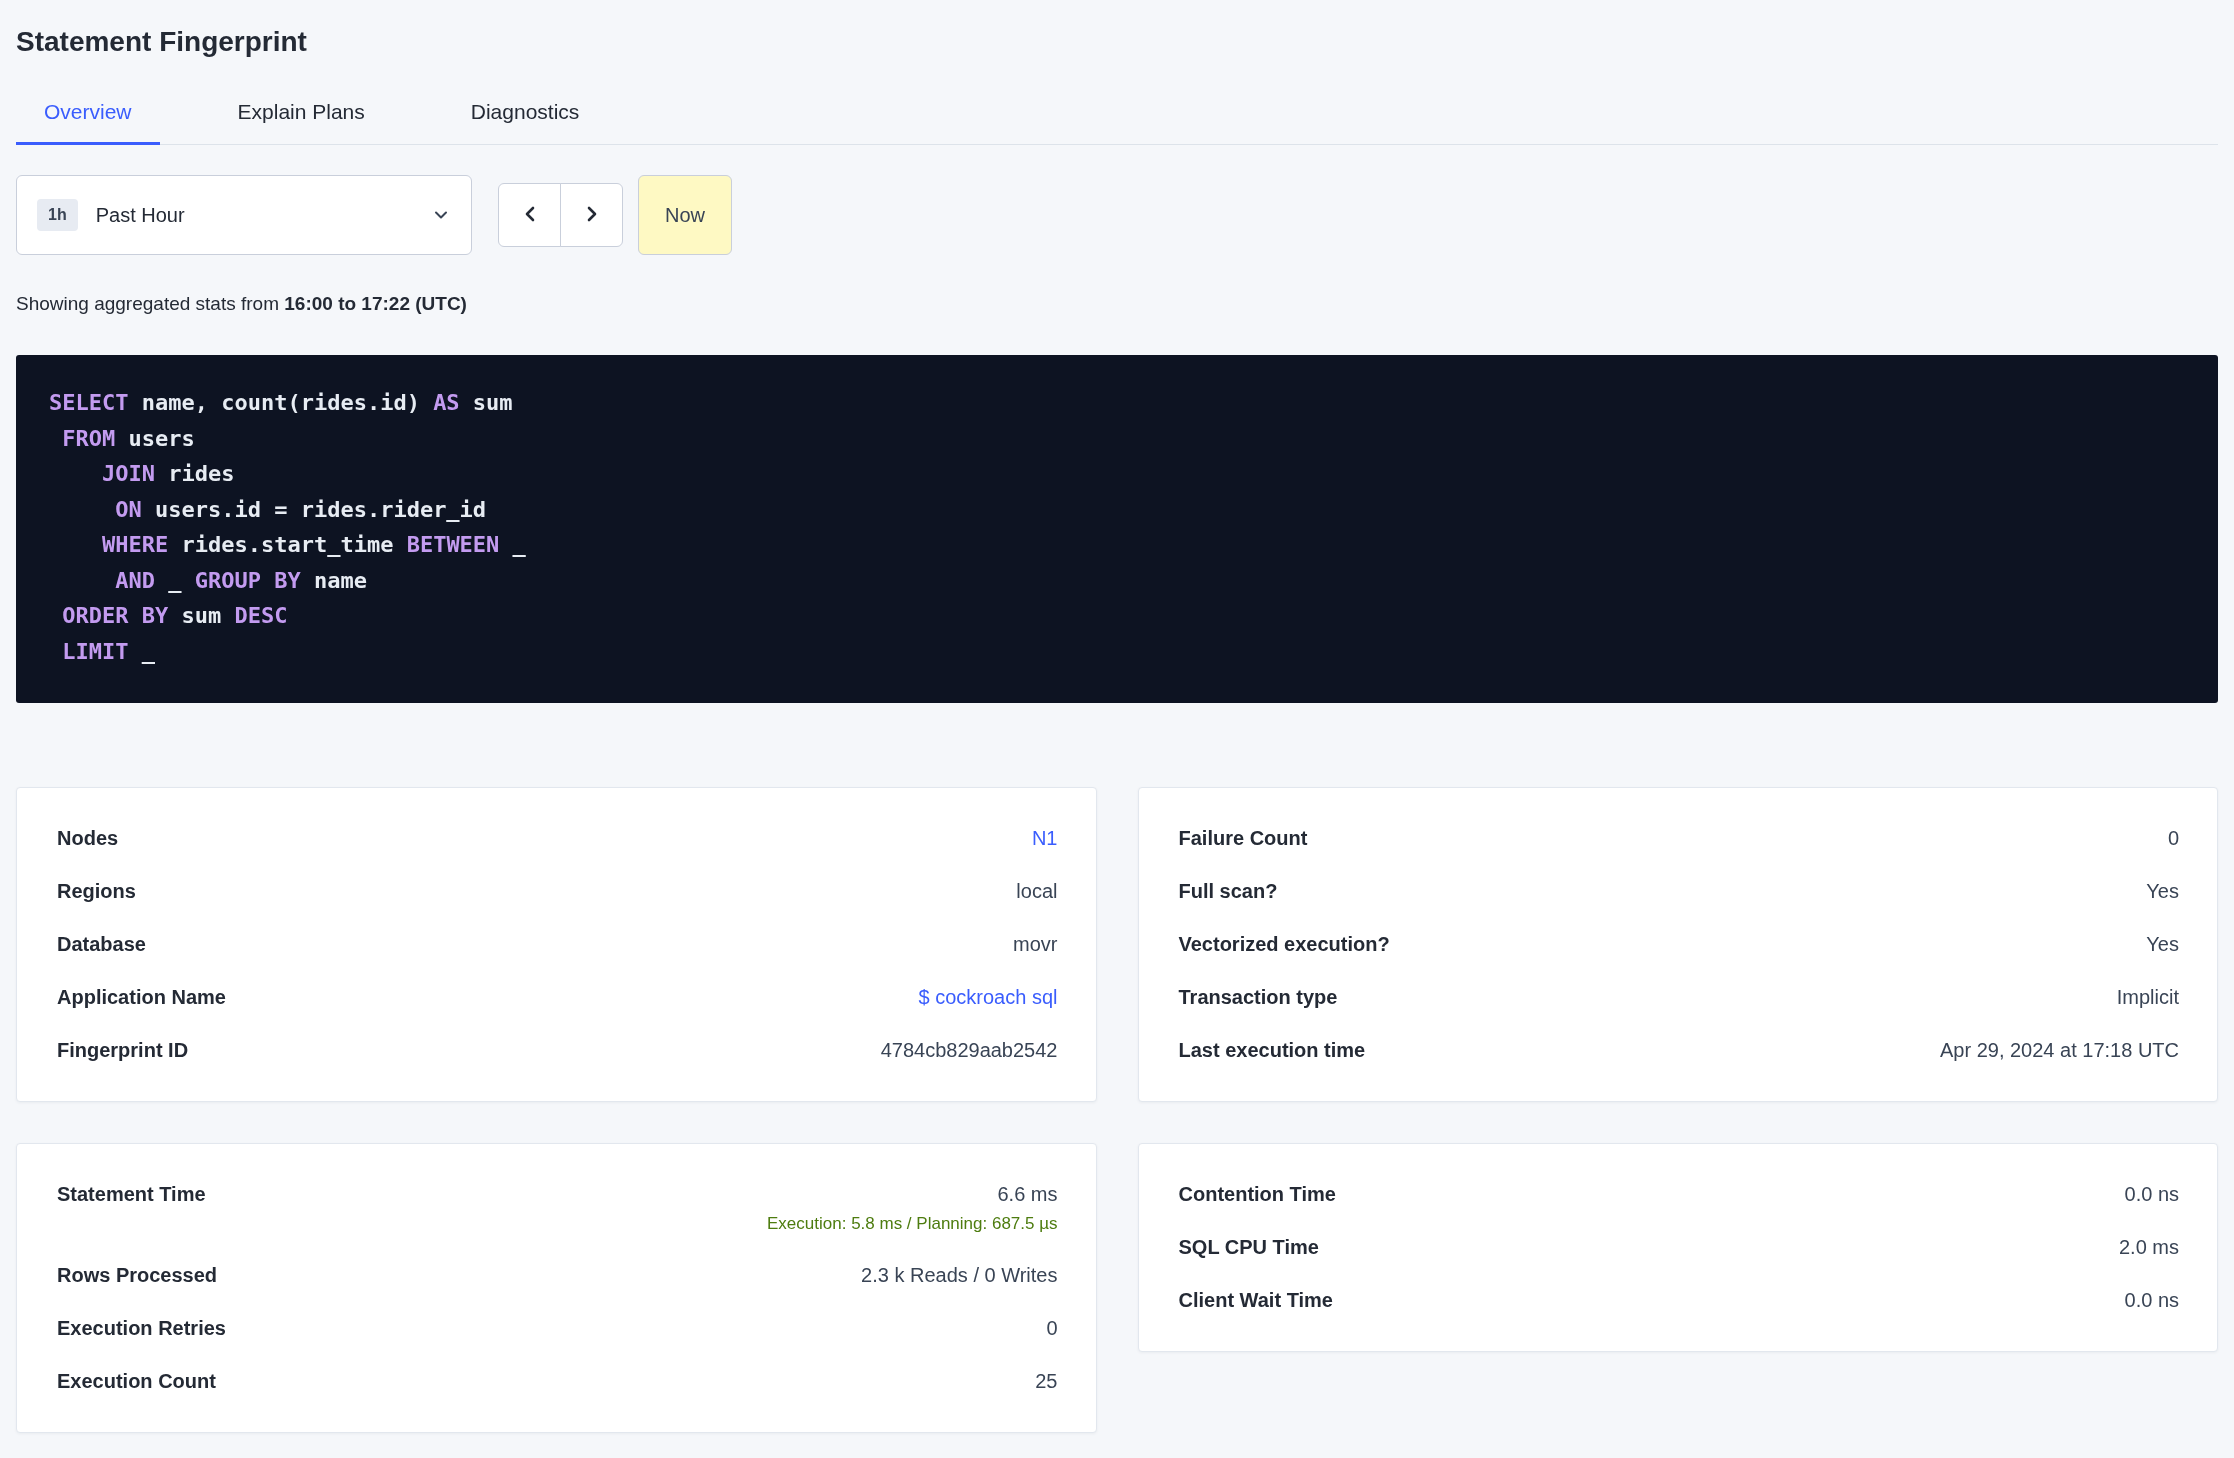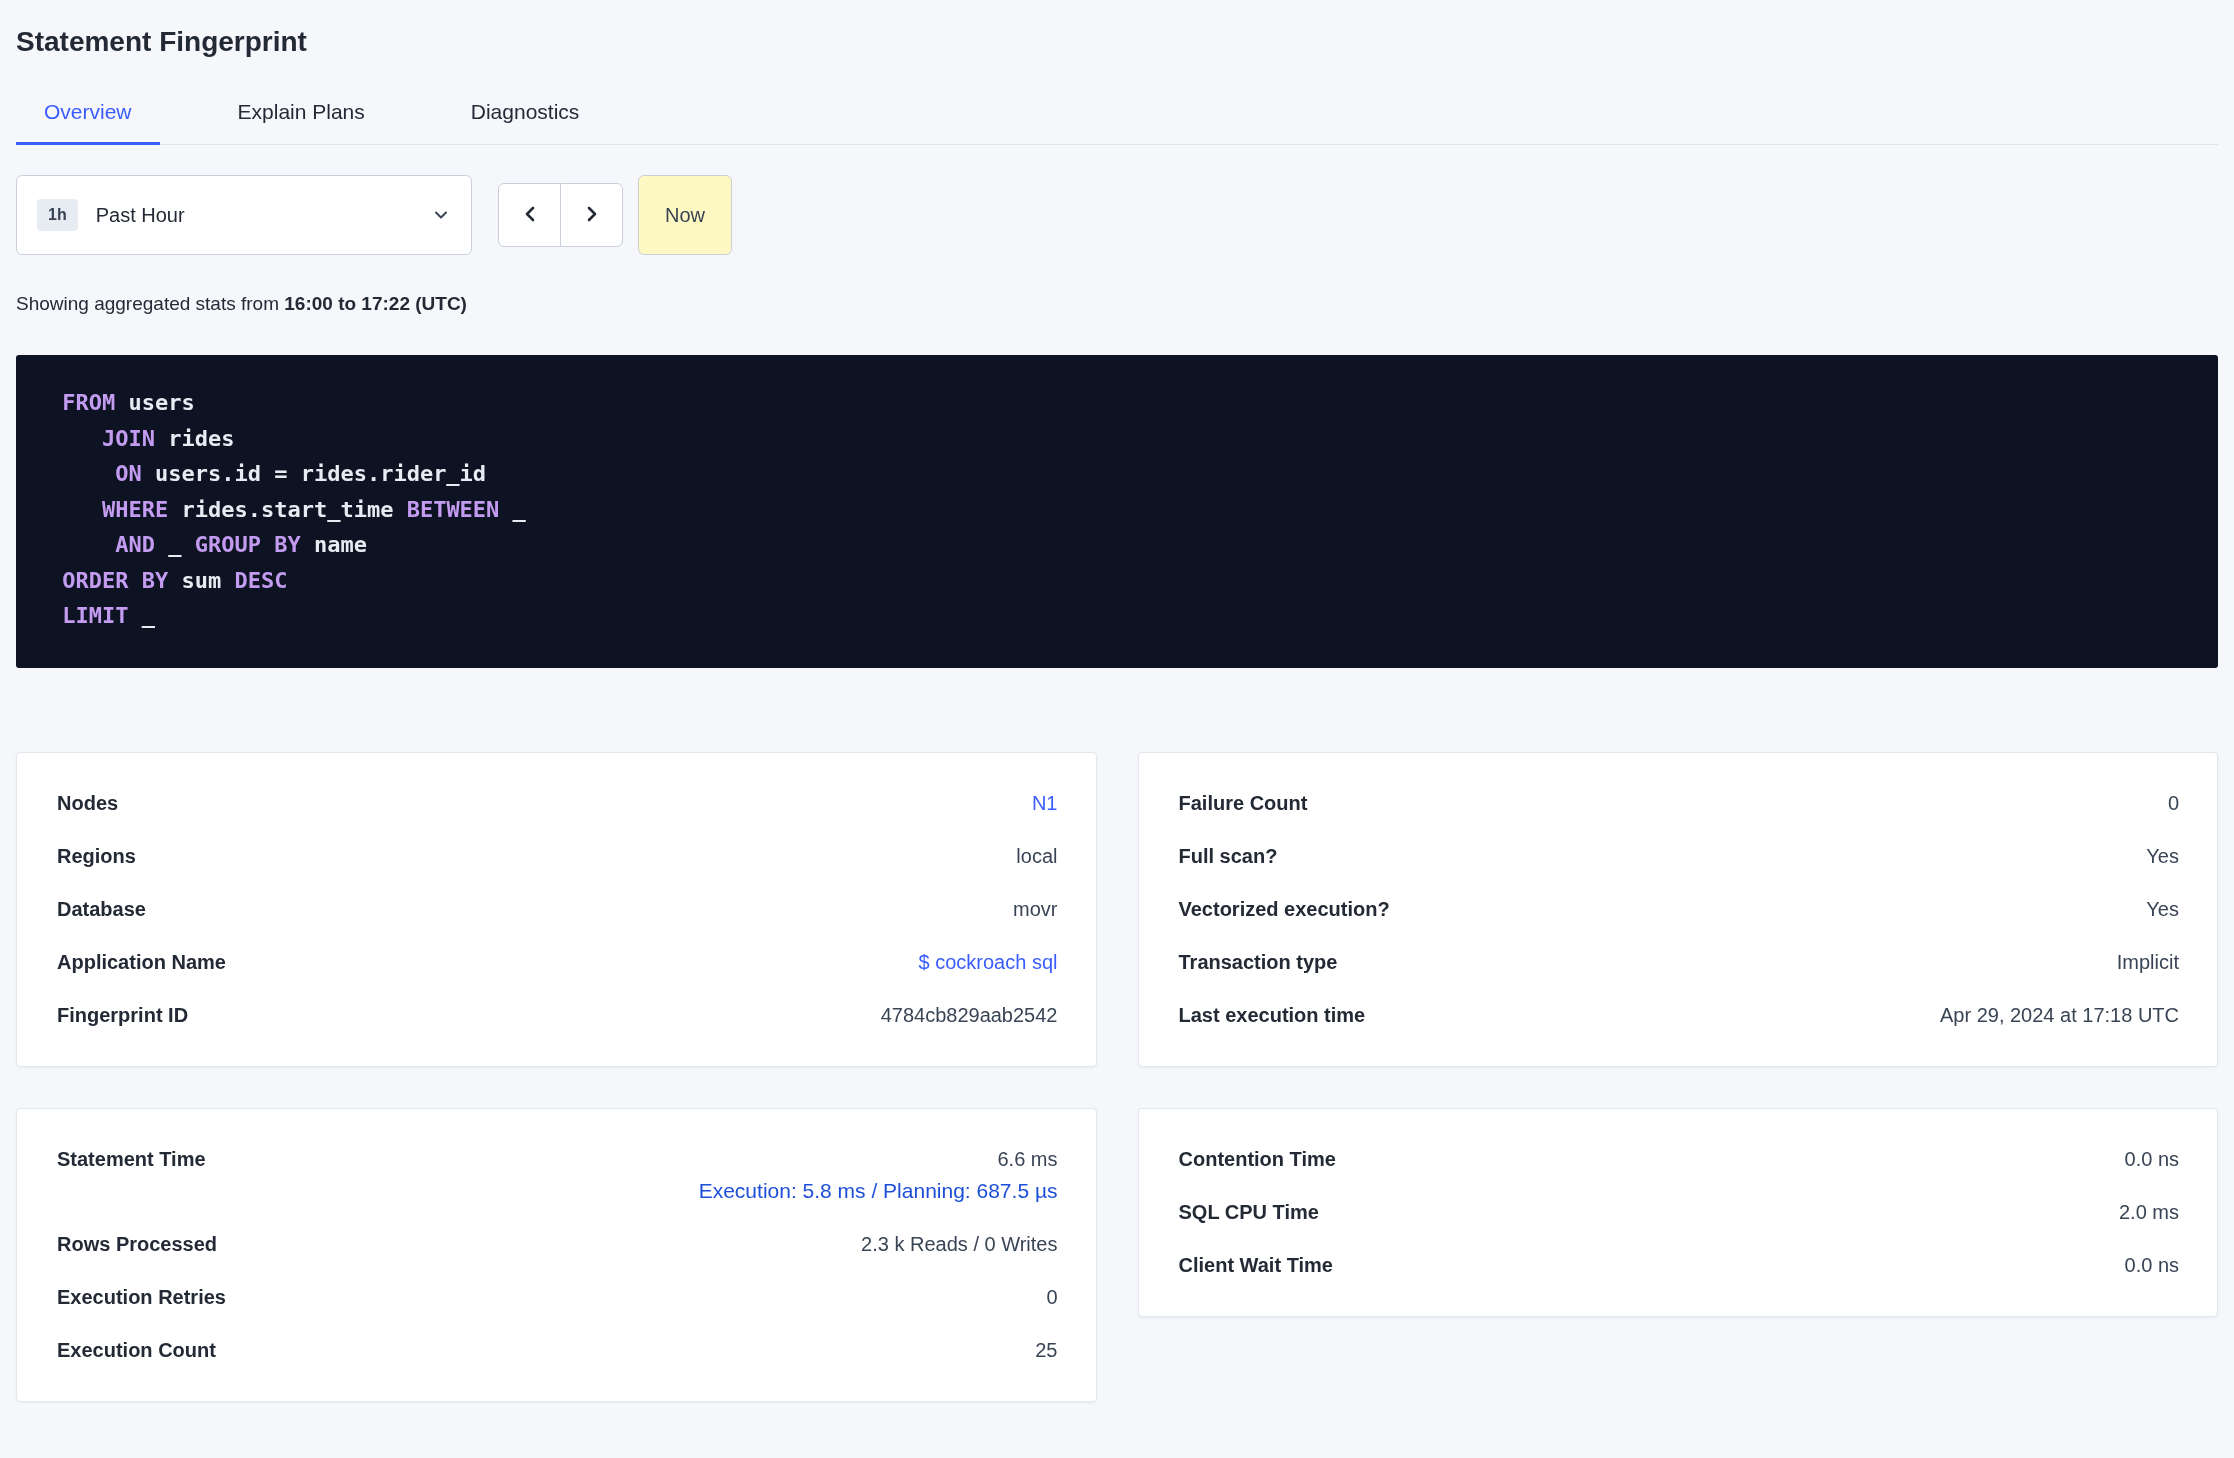--- a/index.html
+++ b/index.html
@@ -48,21 +48,21 @@
   .sql-line .kw{color:var(--sql-kw);}
   .sql-line .id{color:#e7ecf3;}
 
   .cards{display:grid;grid-template-columns:1fr 1fr;column-gap:38px;row-gap:38px;margin-top:84px;align-items:start;gap:41px;}
   .card{background:#fff;border:1px solid var(--card-border);border-radius:4px;padding:24px 38px 24px 40px;box-shadow:0 1px 3px rgba(16,30,55,0.05);}
   .stat-row{display:flex;justify-content:space-between;align-items:baseline;padding:15px 0;font-size:20px;}
   .stat-label{font-weight:700;color:var(--ink);padding-right:24px;white-space:nowrap;}
   .stat-value-wrap{text-align:right;}
   .stat-value{color:var(--ink2);}
   .stat-value.link{color:var(--accent);cursor:pointer;}
-  .stat-sub{font-size:21px;color:#1d4ed8;margin-top:8px;}
+  .stat-sub{font-size:17px;color:#4d7c0f;margin-top:8px;}
 </style>
 </head>
 <body>
 
 <div class="container">
 
   <h1 class="page-title">Statement Fingerprint</h1>
 
   <div class="tabs">
     <div class="tab active">Overview</div>
@@ -96,20 +96,21 @@
         </span>
       </button>
     </div>
     <button class="now-btn">Now</button>
   </div>
 
   <p class="stats-line"><span>Showing aggregated stats from </span><strong>16:00 to 17:22 (UTC)</strong></p>
 
   <div class="sql-box">
     <div>
+        <div class="sql-line"><span class="kw">SELECT</span><span class="id"> name, count(rides.id) </span><span class="kw">AS</span><span class="id"> sum</span></div>
         <div class="sql-line"><span class="id"> </span><span class="kw">FROM</span><span class="id"> users</span></div>
         <div class="sql-line"><span class="id">    </span><span class="kw">JOIN</span><span class="id"> rides</span></div>
         <div class="sql-line"><span class="id">     </span><span class="kw">ON</span><span class="id"> users.id = rides.rider_id</span></div>
         <div class="sql-line"><span class="id">    </span><span class="kw">WHERE</span><span class="id"> rides.start_time </span><span class="kw">BETWEEN</span><span class="id"> _</span></div>
         <div class="sql-line"><span class="id">     </span><span class="kw">AND</span><span class="id"> _ </span><span class="kw">GROUP BY</span><span class="id"> name</span></div>
         <div class="sql-line"><span class="id"> </span><span class="kw">ORDER BY</span><span class="id"> sum </span><span class="kw">DESC</span></div>
         <div class="sql-line"><span class="id"> </span><span class="kw">LIMIT</span><span class="id"> _</span></div>
       </div>
   </div>
 

